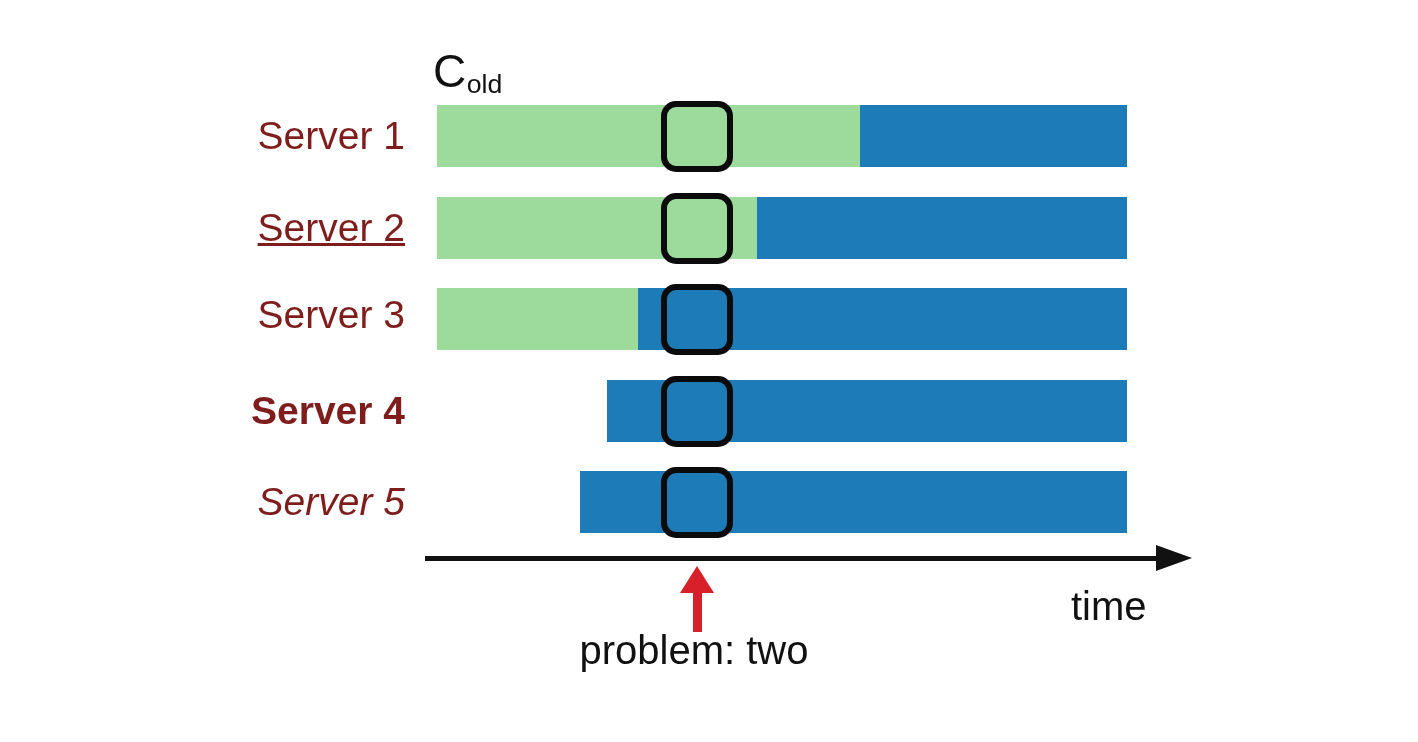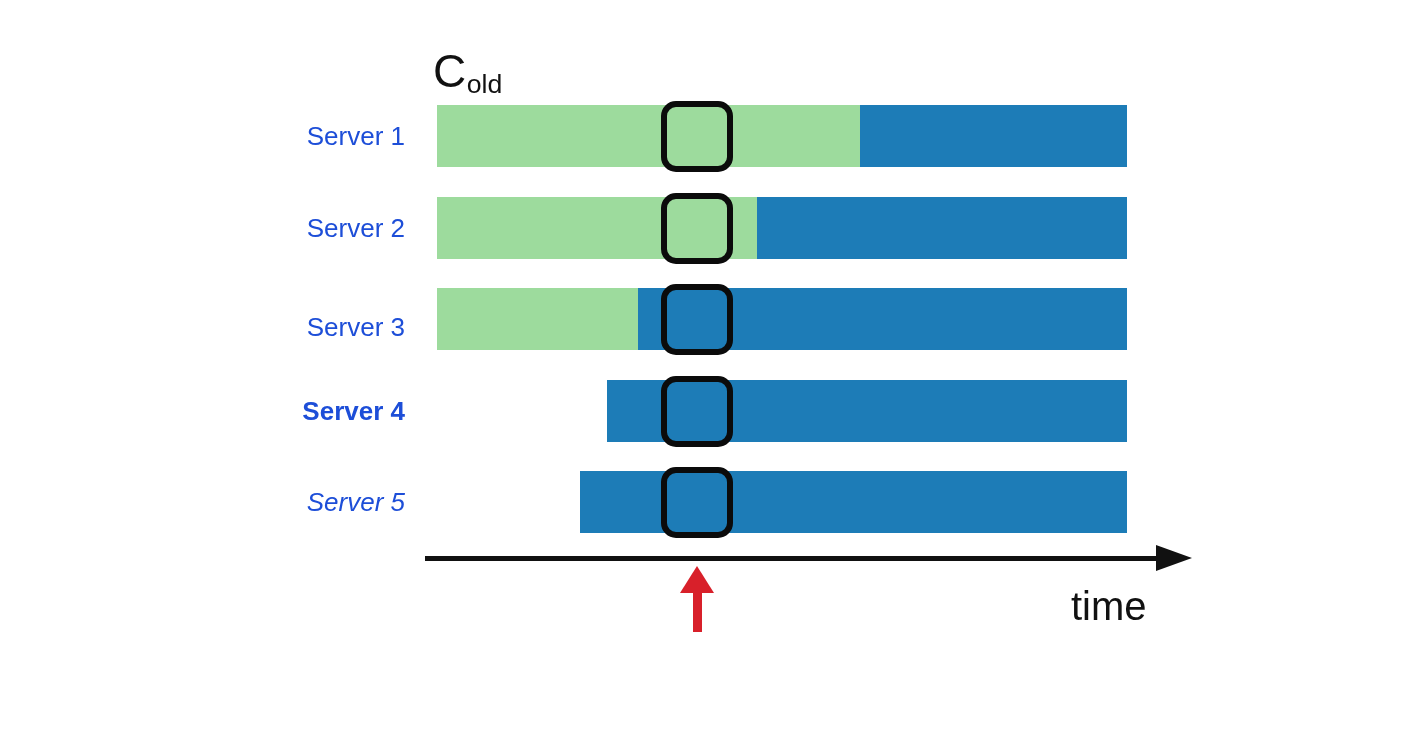--- a/index.html
+++ b/index.html
@@ -34,22 +34,22 @@
 
   
   .row-label {
     position: absolute;
     left: 175px;
     width: 230px;
     height: 62px;
     display: flex;
     align-items: center;
     justify-content: flex-end;
-    font-size: 26px;
-    color: #1d4ed8;
+    font-size: 39px;
+    color: #7f1d1d;
     white-space: nowrap;
   }
   .bar-seg {
     position: absolute;
     height: 62px;
   }
   .majority-box {
     position: absolute;
     width: 72px;
     height: 71px;
@@ -126,26 +126,26 @@
 
   <div class="config-label" id="c-old"><span>C</span><sub>old</sub></div>
 
 
   <div id="rows">
   <div class="row-label" style="top: 105px;">Server 1</div>
   <div class="bar-seg" style="left: 437px; width: 423px; top: 105px; background: rgb(157, 219, 157);"></div>
   <div class="bar-seg" style="left: 860px; width: 267px; top: 105px; background: rgb(29, 124, 183);"></div>
   <div class="majority-box" style="left: 661px; top: 101px;"></div>
 
-  <div class="row-label" style="top: 197px;">Server 2</div>
+  <div class="row-label" style="top: 197px; text-decoration: underline;">Server 2</div>
   <div class="bar-seg" style="left: 437px; width: 320px; top: 197px; background: rgb(157, 219, 157);"></div>
   <div class="bar-seg" style="left: 757px; width: 370px; top: 197px; background: rgb(29, 124, 183);"></div>
   <div class="majority-box" style="left: 661px; top: 193px;"></div>
 
-  <div class="row-label" style="top: 296px;">Server 3</div>
+  <div class="row-label" style="top: 284px;">Server 3</div>
   <div class="bar-seg" style="left: 437px; width: 201px; top: 288px; background: rgb(157, 219, 157);"></div>
   <div class="bar-seg" style="left: 638px; width: 489px; top: 288px; background: rgb(29, 124, 183);"></div>
   <div class="majority-box" style="left: 661px; top: 284px;"></div>
 
   <div class="row-label" style="top: 380px; font-weight: bold;">Server 4</div>
   <div class="bar-seg" style="left: 607px; width: 0px; top: 380px; background: rgb(157, 219, 157);"></div>
   <div class="bar-seg" style="left: 607px; width: 520px; top: 380px; background: rgb(29, 124, 183);"></div>
   <div class="majority-box" style="left: 661px; top: 376px;"></div>
 
   <div class="row-label" style="top: 471px; font-style: italic;">Server 5</div>
@@ -155,15 +155,16 @@
 </div>
 
   <div id="axis-line"></div>
   <div id="axis-arrowhead"></div>
   <div id="time-label">time</div>
 
   <div id="problem-arrow-head"></div>
   <div id="problem-arrow-shaft"></div>
 
   <div id="annotation">
+    <div>problem: two</div>
   </div>
 
 </div>
 
 </body></html>

